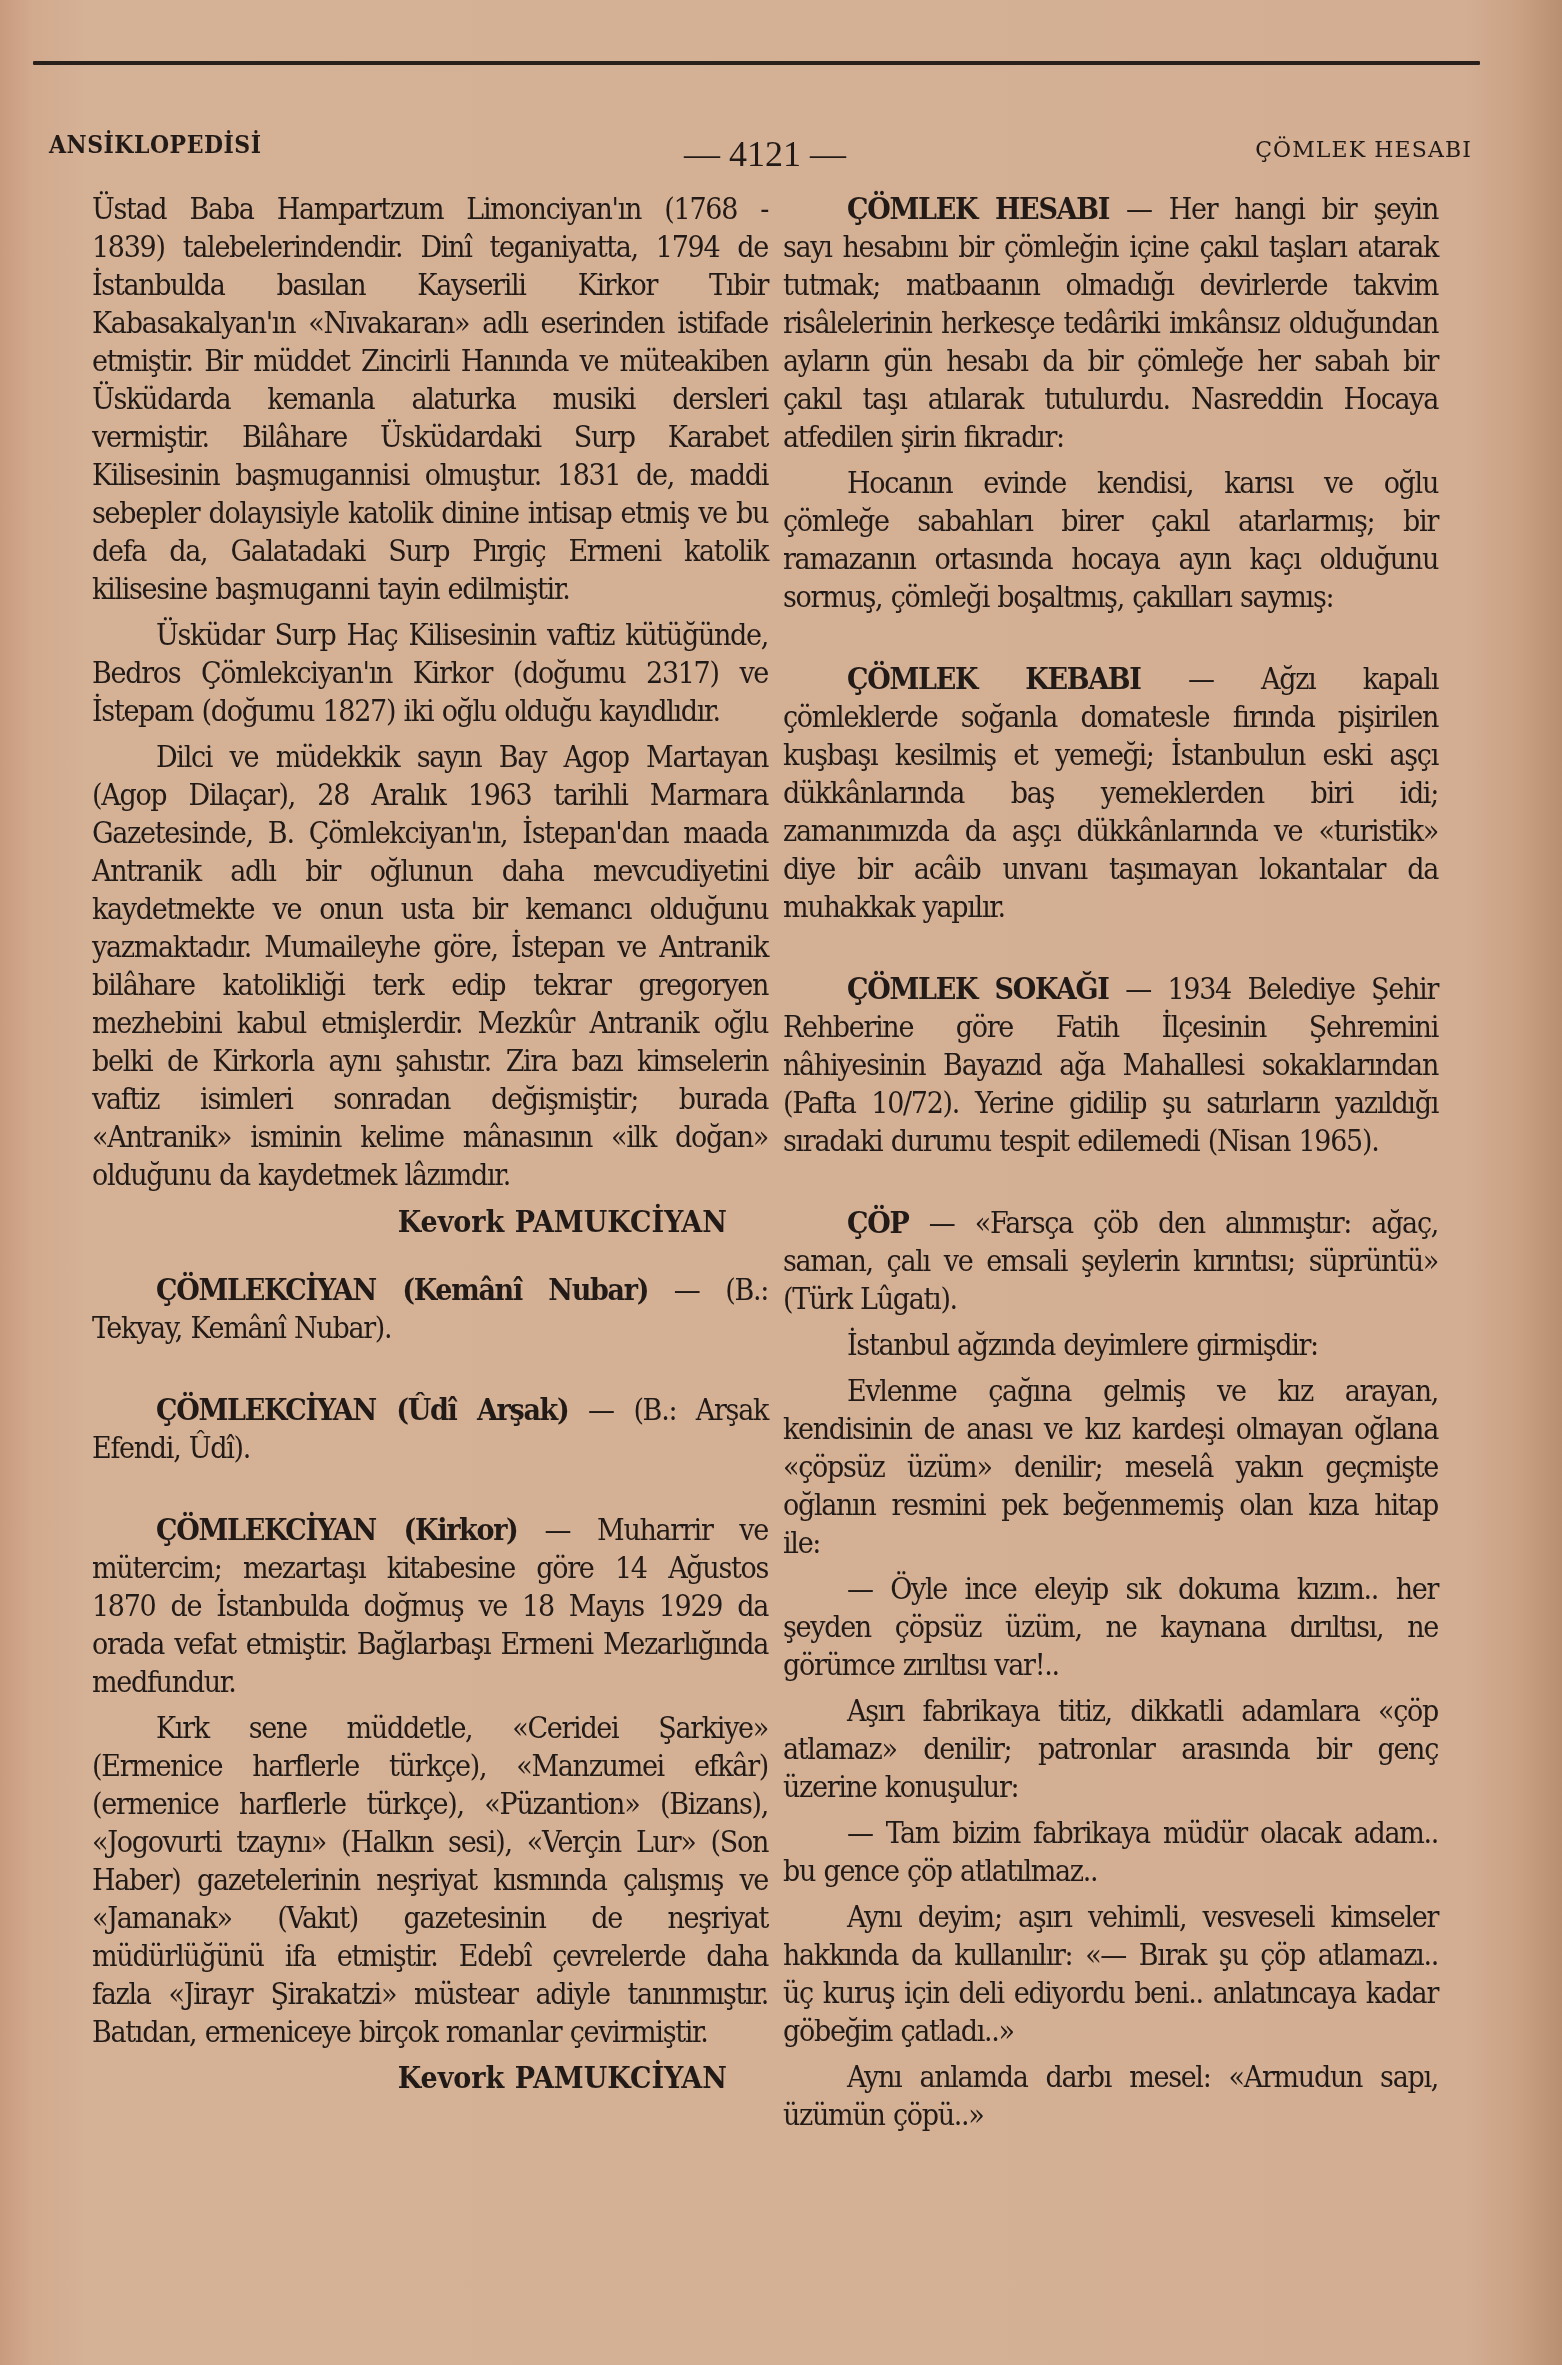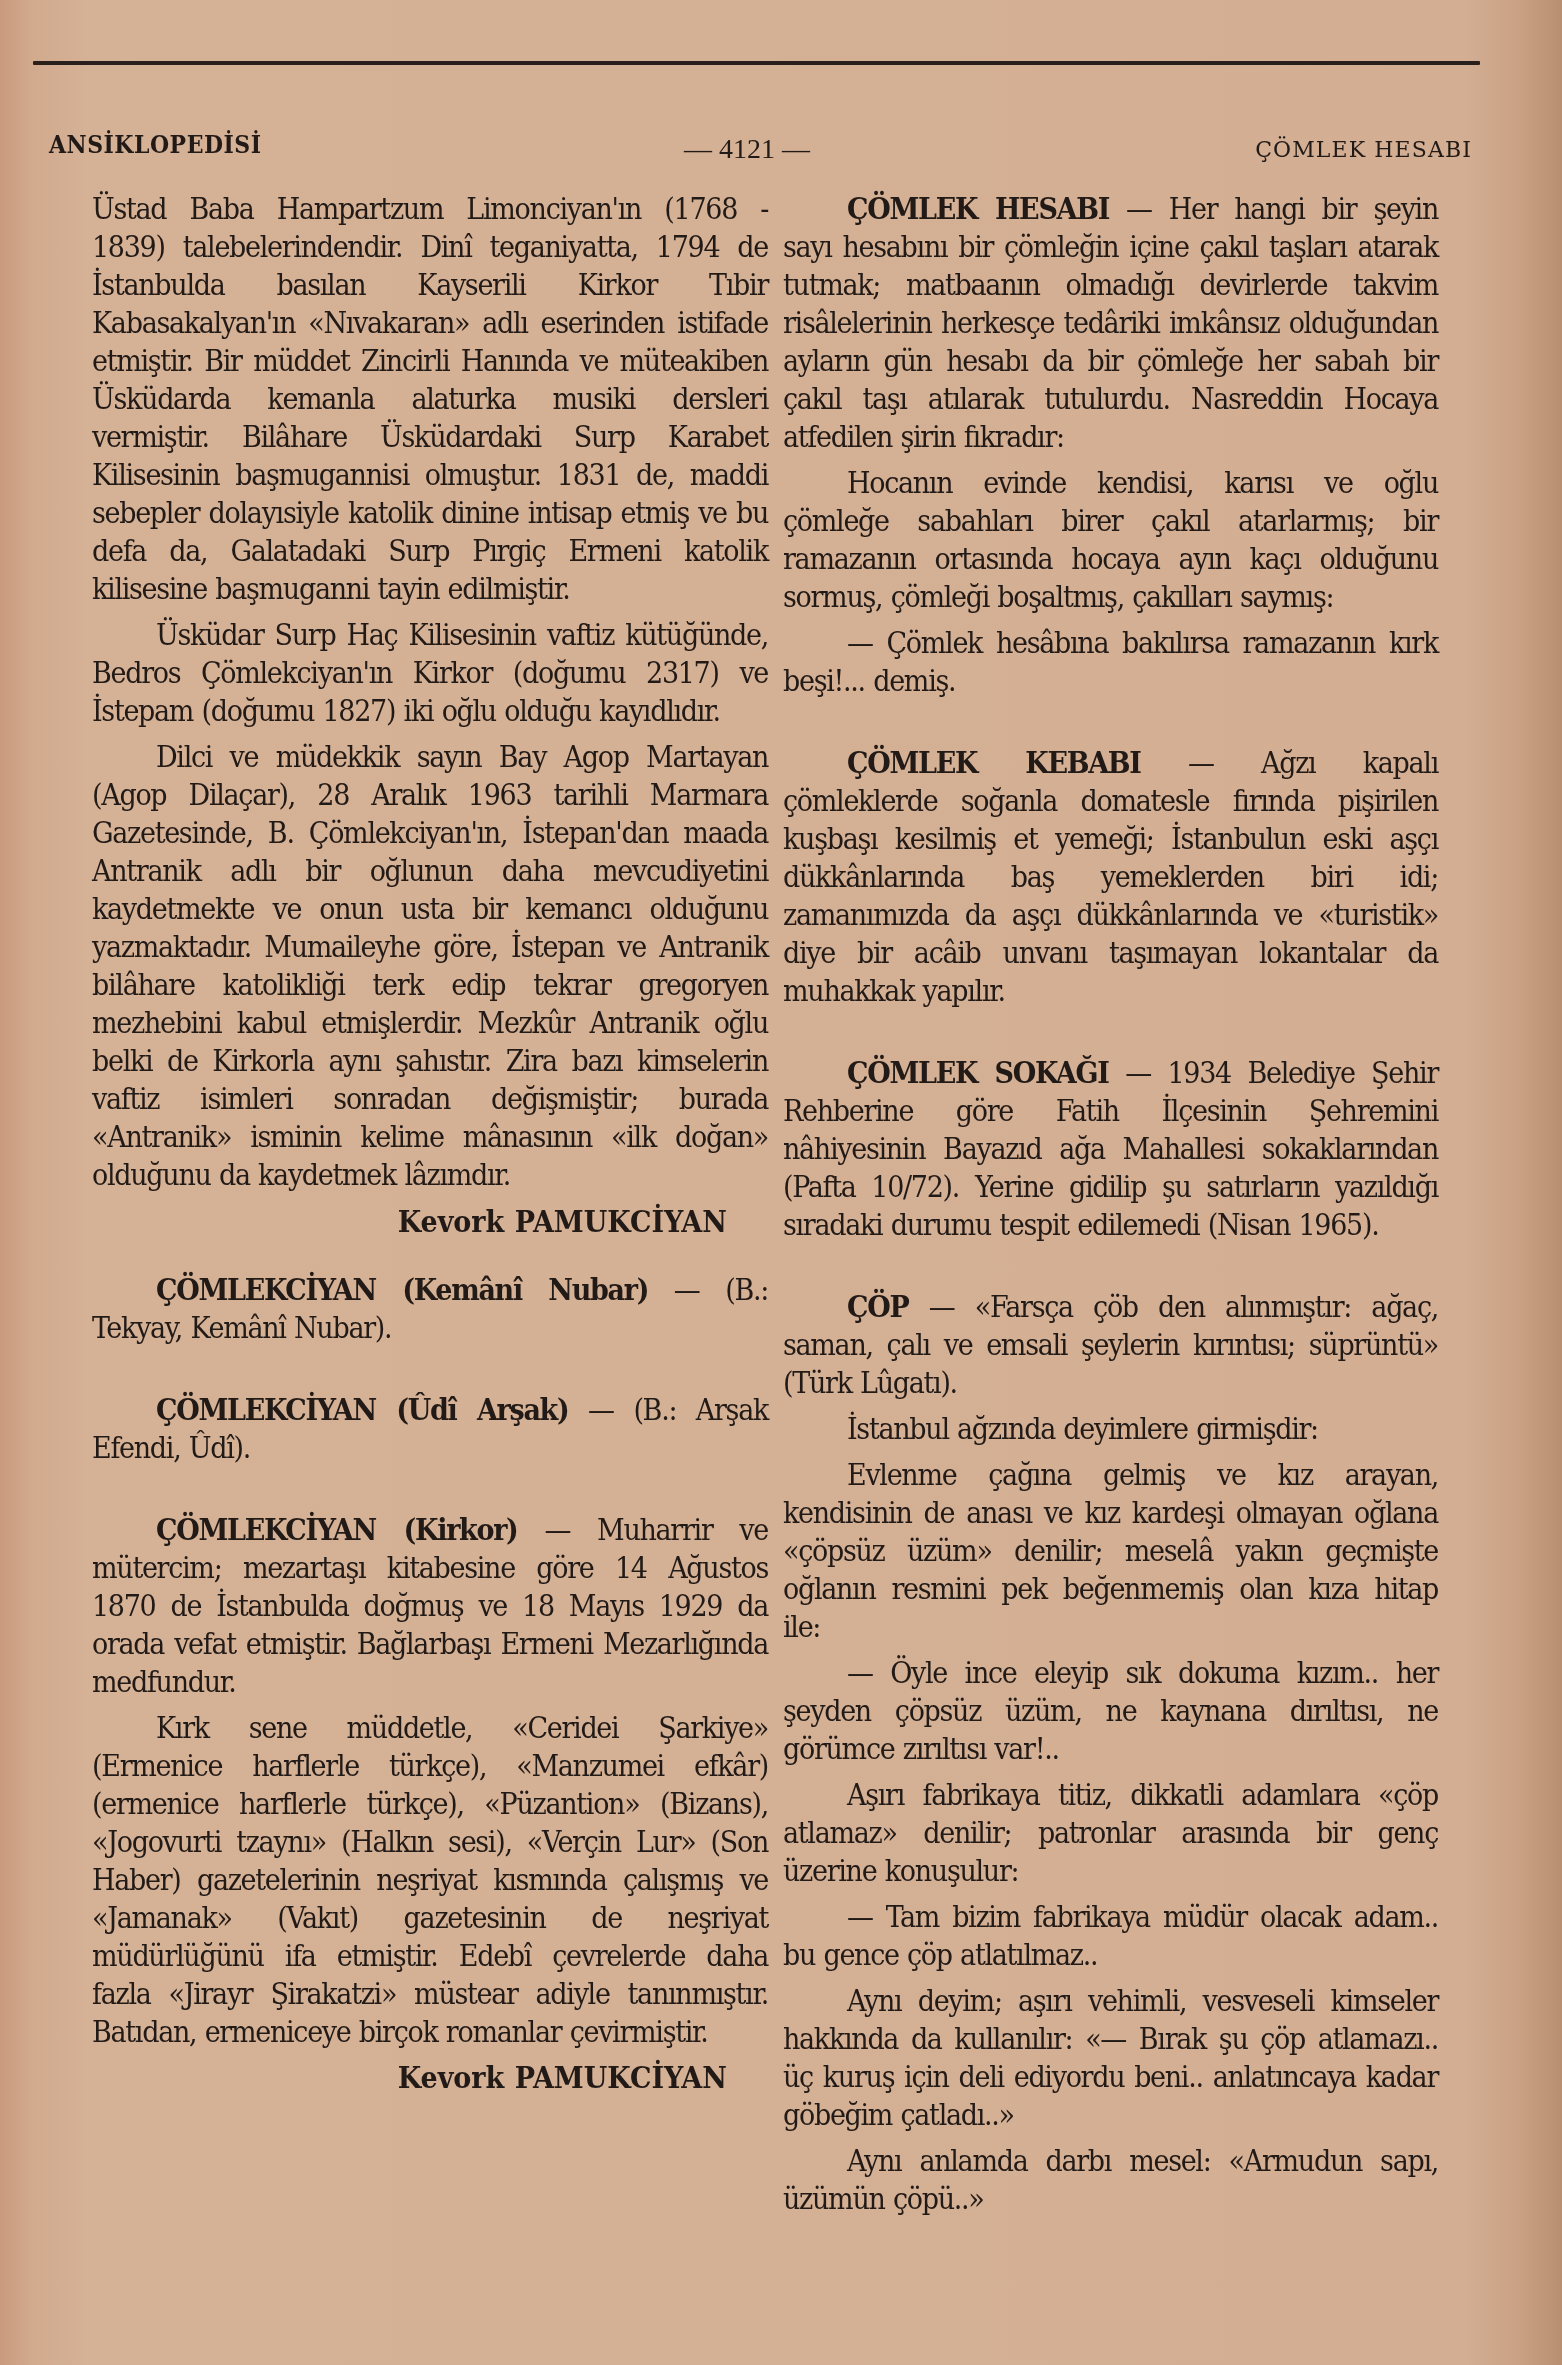--- a/index.html
+++ b/index.html
@@ -12,21 +12,21 @@
   }
   .page-header {
     position: absolute; left: 49px; top: 118px; width: 1423px; height: 49px;
   }
   .hdr-left {
     position: absolute; left: 0; top: 13px;
     font-family: "DejaVu Serif", serif; font-size: 22px; letter-spacing: 0.5px; font-weight: bold;
     transform: scaleY(1.1);
   }
   .hdr-center {
-    position: absolute; left: 635px; top: 15px; font-size: 28px;
+    position: absolute; left: 635px; top: 15px; font-size: 36px;
   }
   .hdr-right {
     position: absolute; right: 0; top: 18.5px;
     font-family: "DejaVu Serif", serif; font-size: 22px; letter-spacing: 1.1px;
   }
   .hdr-rule {
     position: absolute; left: 33px; top: 61px; width: 1447px; height: 3.8px;
     background: #2a201b; border-radius: 1.1px;
   }
   .column {
@@ -69,21 +69,20 @@
   <p class="para ind"><span class="entry-title">ÇÖMLEKCİYAN (Ûdî Arşak)</span><span> — (B.: Arşak Efendi, Ûdî).</span></p>
   <div class="gap"></div>
   <p class="para ind"><span class="entry-title">ÇÖMLEKCİYAN (Kirkor)</span><span> — Muharrir ve mütercim; mezartaşı kitabesine göre 14 Ağustos 1870 de İstanbulda doğmuş ve 18 Mayıs 1929 da orada vefat etmiştir. Bağlarbaşı Ermeni Mezarlığında medfundur.</span></p>
   <p class="para ind">Kırk sene müddetle, «Ceridei Şarkiye» (Ermenice harflerle türkçe), «Manzumei efkâr) (ermenice harflerle türkçe), «Püzantion» (Bizans), «Jogovurti tzaynı» (Halkın sesi), «Verçin Lur» (Son Haber) gazetelerinin neşriyat kısmında çalışmış ve «Jamanak» (Vakıt) gazetesinin de neşriyat müdürlüğünü ifa etmiştir. Edebî çevrelerde daha fazla «Jirayr Şirakatzi» müstear adiyle tanınmıştır. Batıdan, ermeniceye birçok romanlar çevirmiştir.</p>
   <div class="signature">Kevork PAMUKCİYAN</div>
 </div>
 
 <div class="column col-right">
   <p class="para ind"><span class="entry-title">ÇÖMLEK HESABI</span><span> — Her hangi bir şeyin sayı hesabını bir çömleğin içine çakıl taşları atarak tutmak; matbaanın olmadığı devirlerde takvim risâlelerinin herkesçe tedâriki imkânsız olduğundan ayların gün hesabı da bir çömleğe her sabah bir çakıl taşı atılarak tutulurdu. Nasreddin Hocaya atfedilen şirin fıkradır:</span></p>
   <p class="para ind">Hocanın evinde kendisi, karısı ve oğlu çömleğe sabahları birer çakıl atarlarmış; bir ramazanın ortasında hocaya ayın kaçı olduğunu sormuş, çömleği boşaltmış, çakılları saymış:</p>
-  <p class="para ind">— Çömlek hesâbına bakılırsa ramazanın kırk beşi!... demiş.</p>
   <div class="gap"></div>
   <p class="para ind"><span class="entry-title">ÇÖMLEK KEBABI</span><span> — Ağzı kapalı çömleklerde soğanla domatesle fırında pişirilen kuşbaşı kesilmiş et yemeği; İstanbulun eski aşçı dükkânlarında baş yemeklerden biri idi; zamanımızda da aşçı dükkânlarında ve «turistik» diye bir acâib unvanı taşımayan lokantalar da muhakkak yapılır.</span></p>
   <div class="gap"></div>
   <p class="para ind"><span class="entry-title">ÇÖMLEK SOKAĞI</span><span> — 1934 Belediye Şehir Rehberine göre Fatih İlçesinin Şehremini nâhiyesinin Bayazıd ağa Mahallesi sokaklarından (Pafta 10/72). Yerine gidilip şu satırların yazıldığı sıradaki durumu tespit edilemedi (Nisan 1965).</span></p>
   <div class="gap"></div>
   <p class="para ind"><span class="entry-title">ÇÖP</span><span> — «Farsça çöb den alınmıştır: ağaç, saman, çalı ve emsali şeylerin kırıntısı; süprüntü» (Türk Lûgatı).</span></p>
   <p class="para ind">İstanbul ağzında deyimlere girmişdir:</p>
   <p class="para ind">Evlenme çağına gelmiş ve kız arayan, kendisinin de anası ve kız kardeşi olmayan oğlana «çöpsüz üzüm» denilir; meselâ yakın geçmişte oğlanın resmini pek beğenmemiş olan kıza hitap ile:</p>
   <p class="para ind">— Öyle ince eleyip sık dokuma kızım.. her şeyden çöpsüz üzüm, ne kaynana dırıltısı, ne görümce zırıltısı var!..</p>
   <p class="para ind">Aşırı fabrikaya titiz, dikkatli adamlara «çöp atlamaz» denilir; patronlar arasında bir genç üzerine konuşulur:</p>

